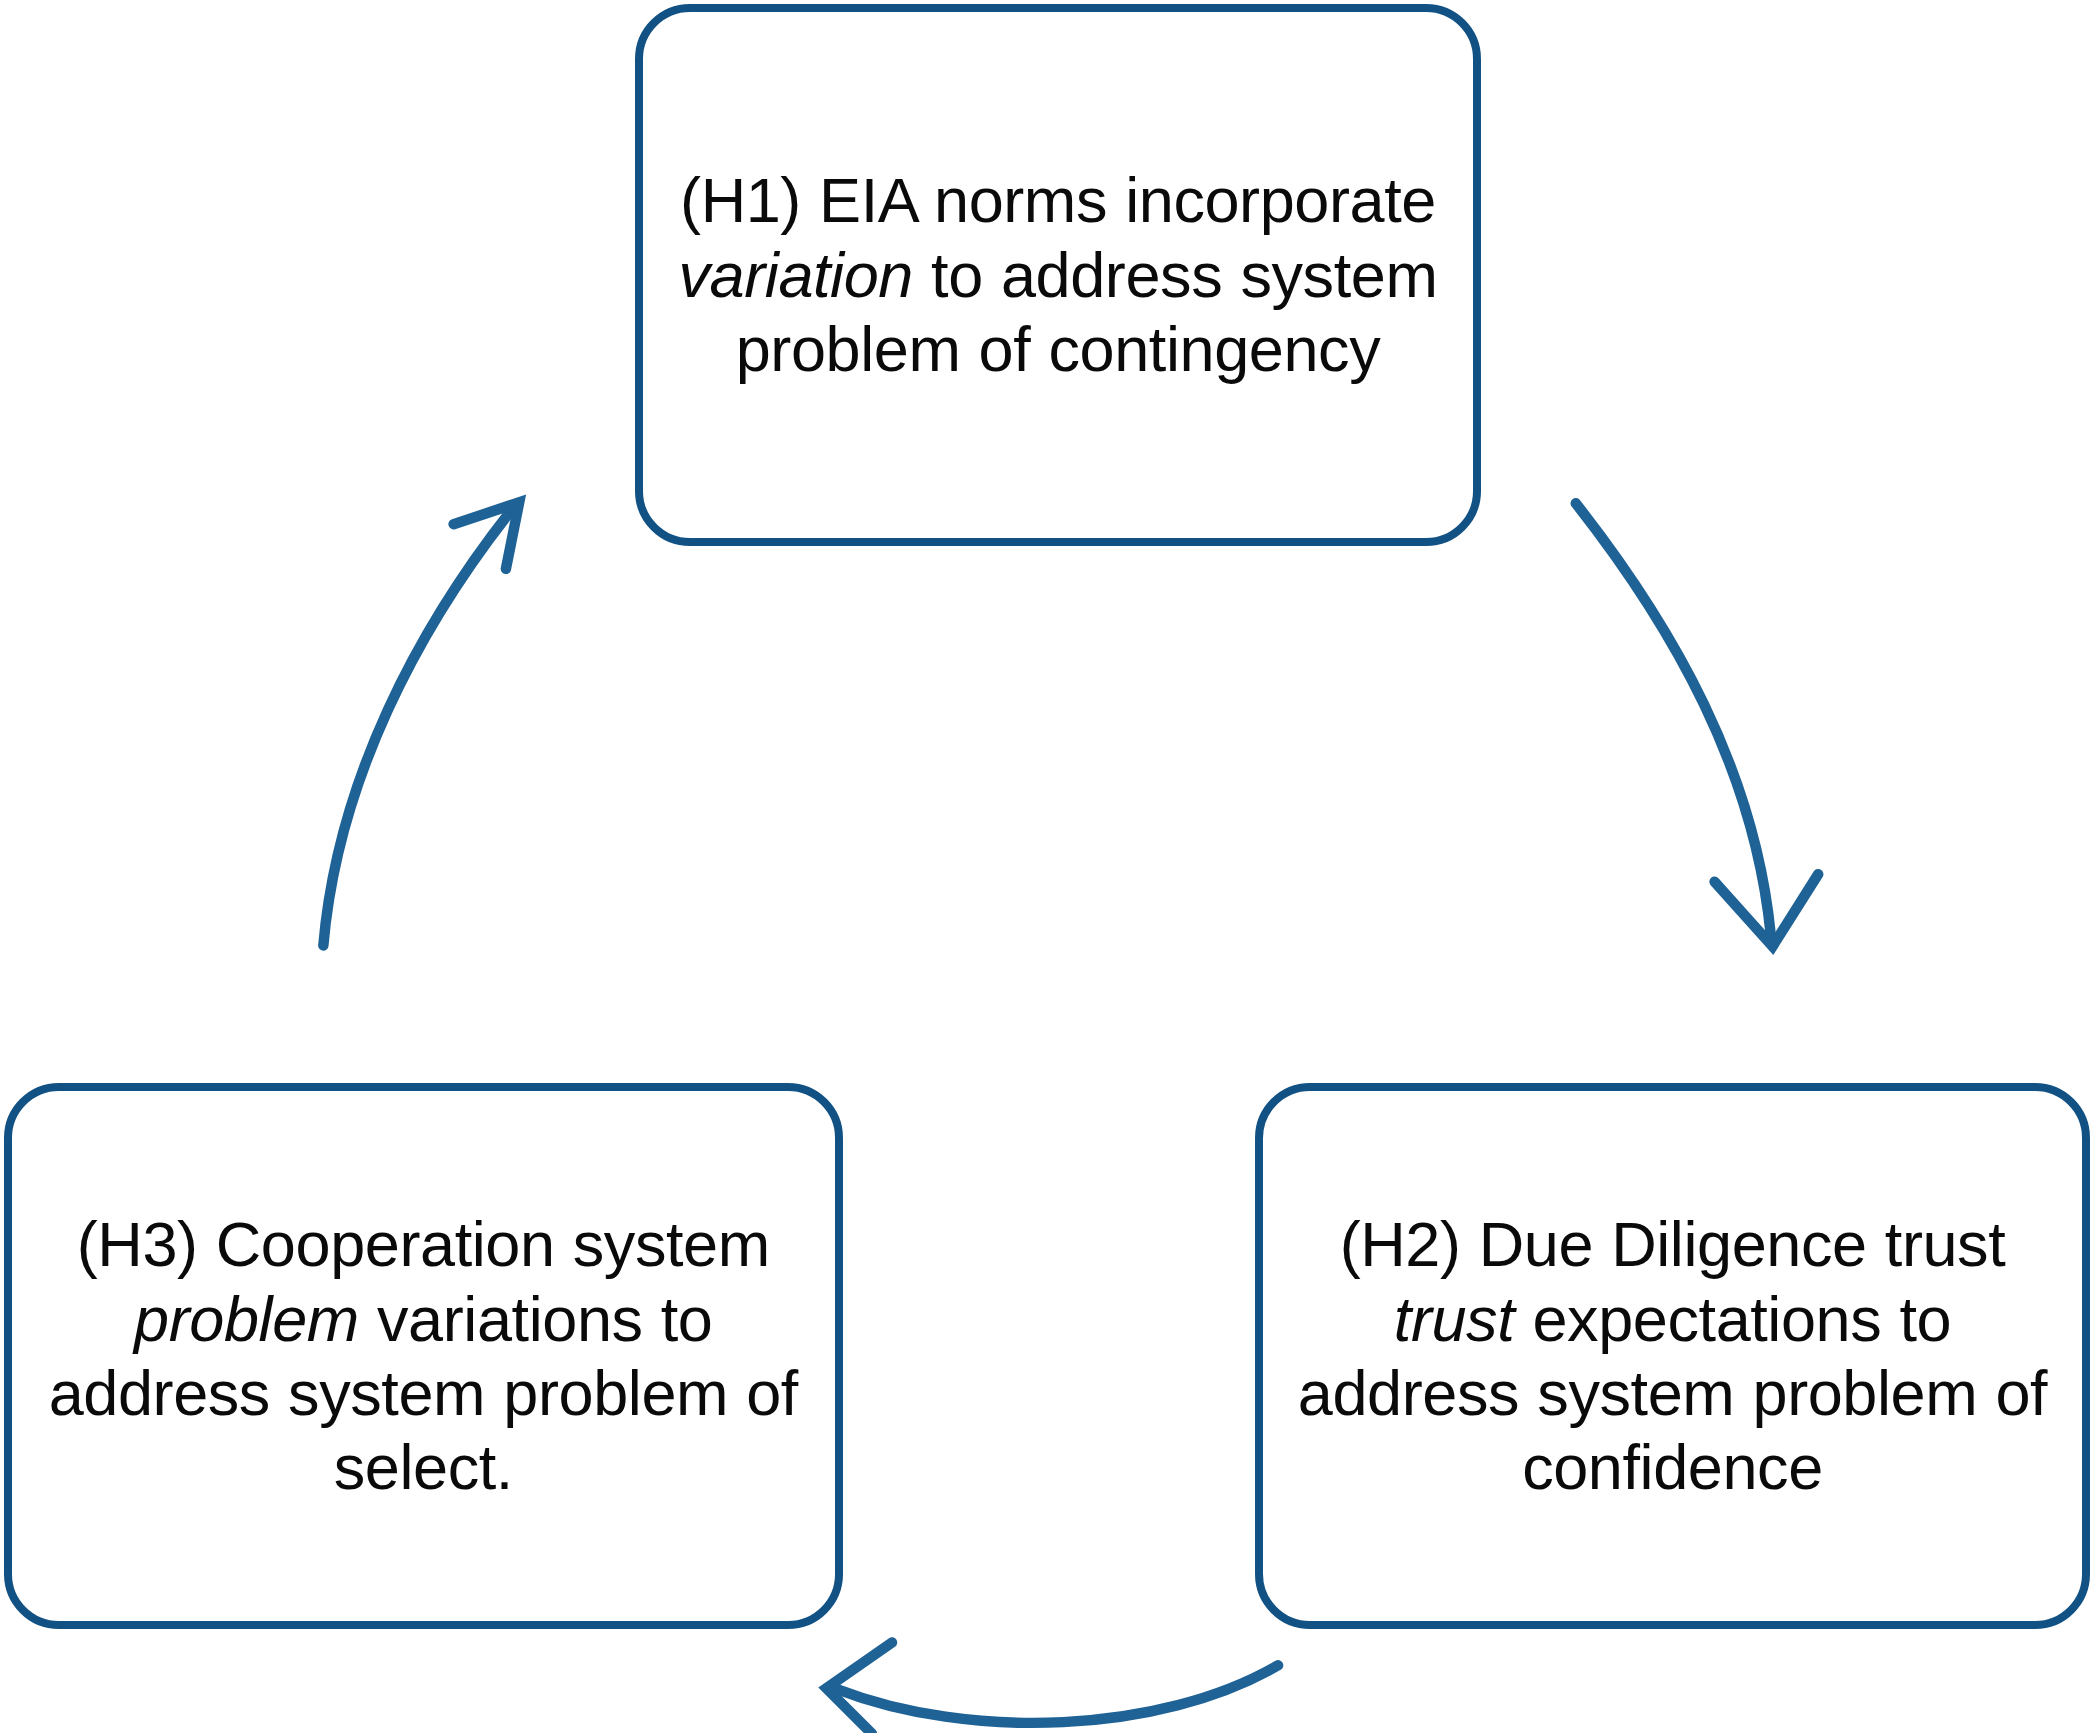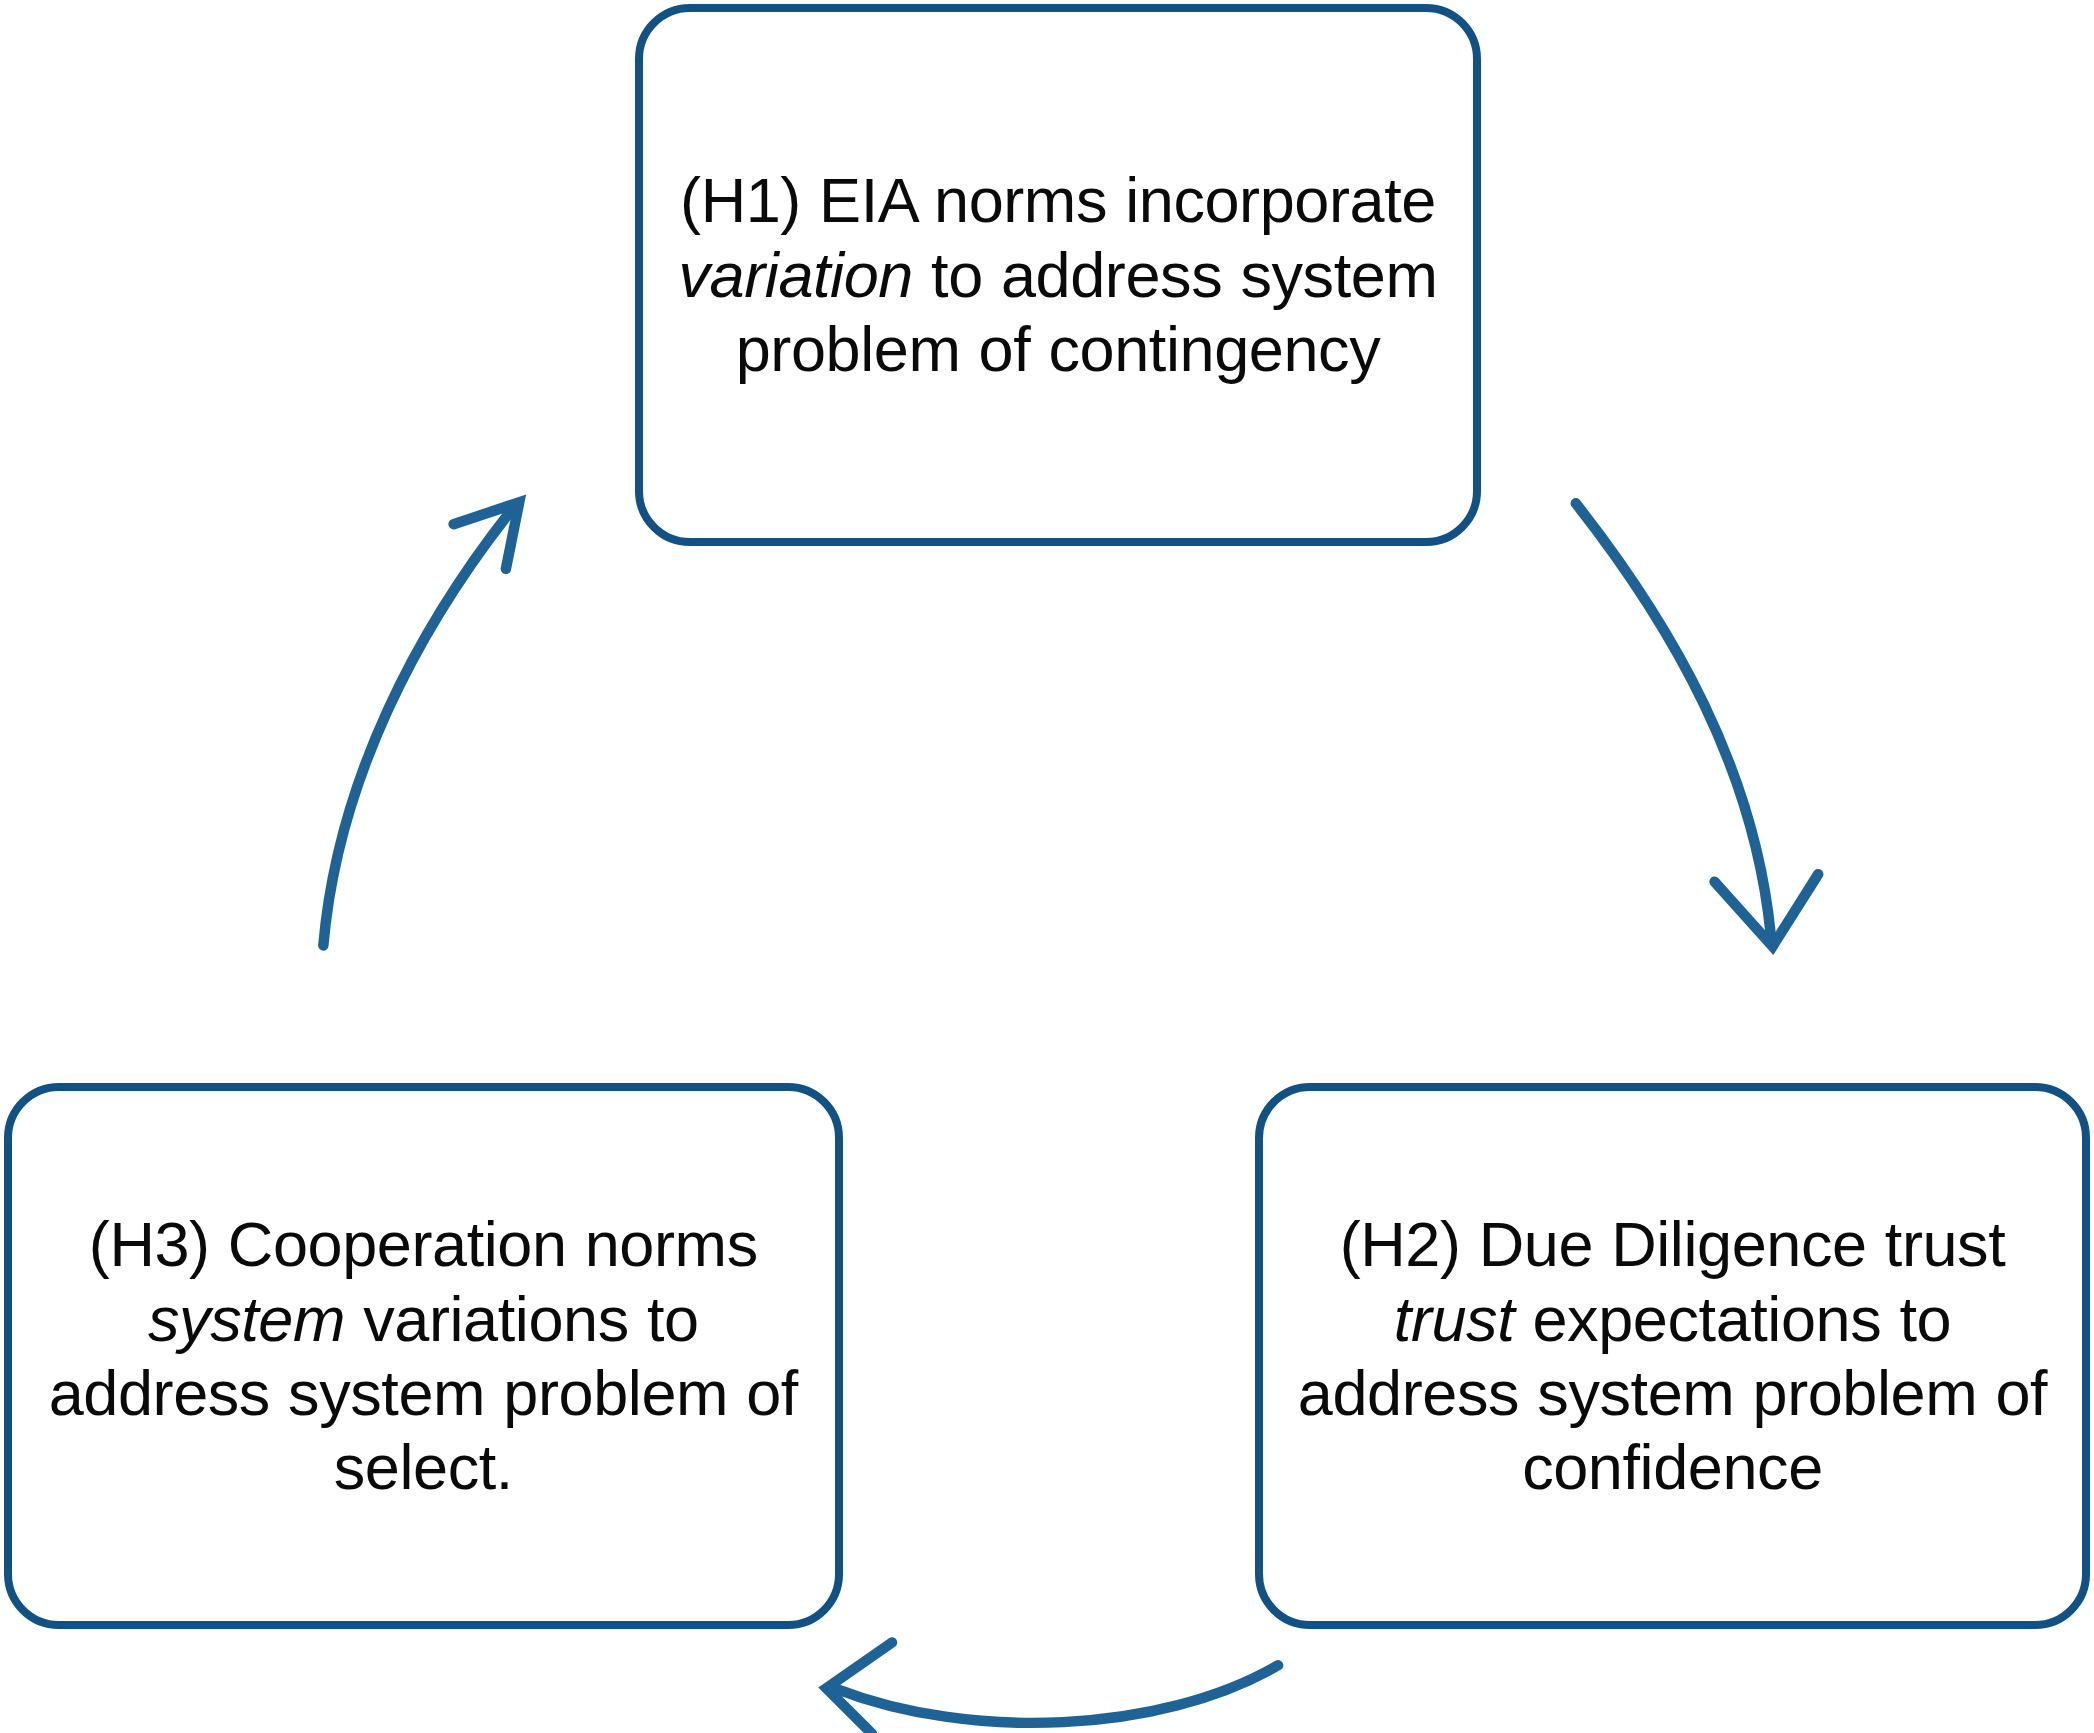--- a/index.html
+++ b/index.html
@@ -97,18 +97,18 @@
   </div>
 
   <div class="node-box" id="box-h2">
     <div class="node-text">
       <span>(H2) Due Diligence trust </span><em>trust</em><span> expectations to address system problem of confidence</span>
     </div>
   </div>
 
   <div class="node-box" id="box-h3">
     <div class="node-text">
-      <span>(H3) Cooperation norms </span><em>system</em><span> variations to address system problem of select.</span>
+      <span>(H3) Cooperation system </span><em>problem</em><span> variations to address system problem of select.</span>
     </div>
   </div>
 
 </div>
 
 
 </body></html>

